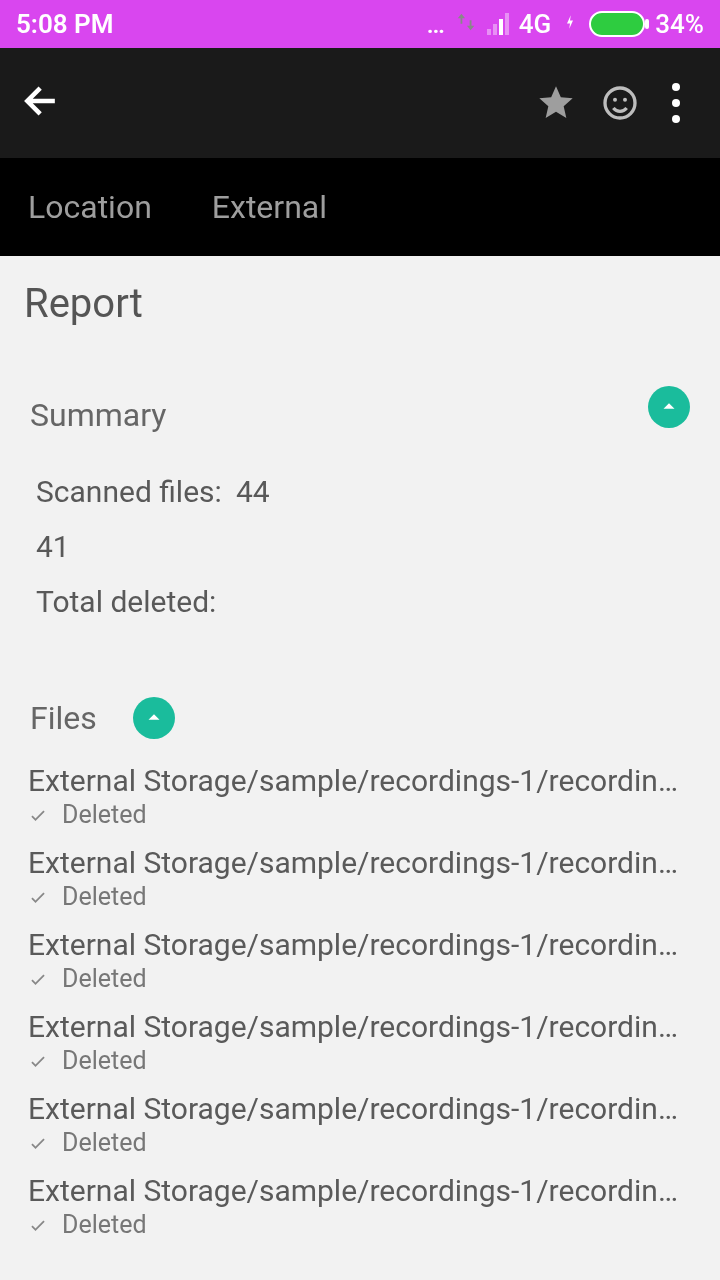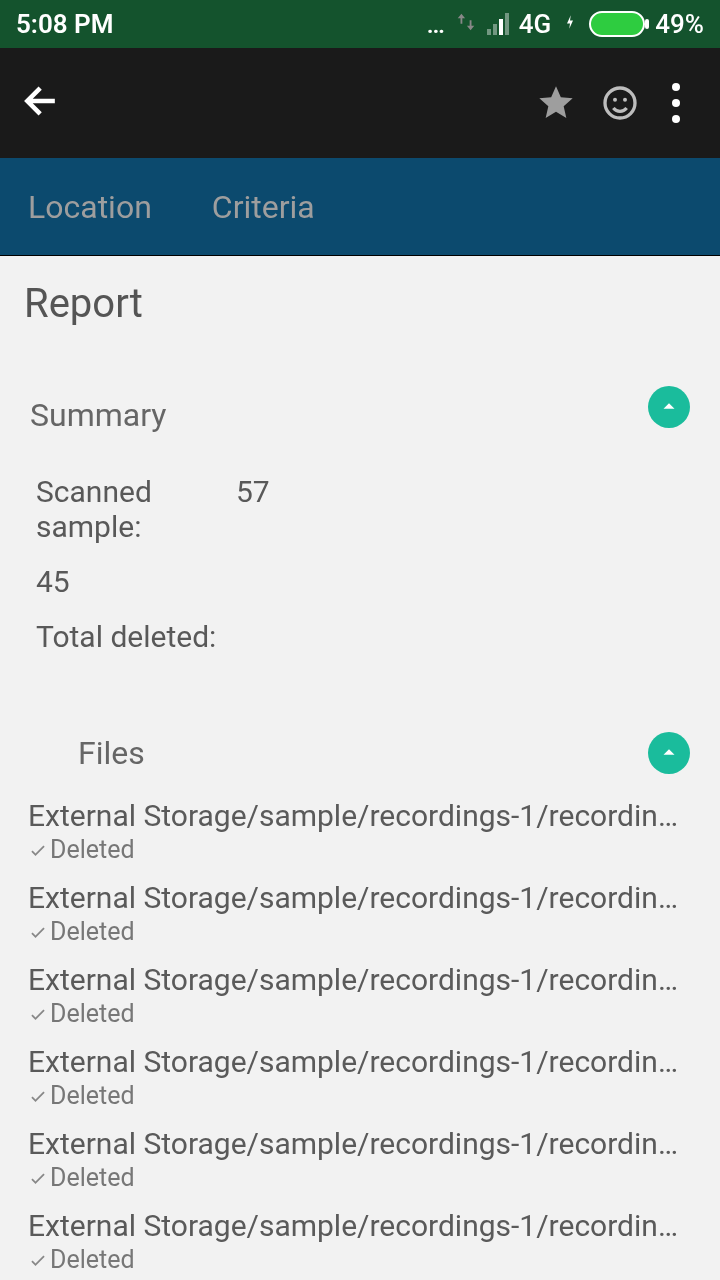--- a/index.html
+++ b/index.html
@@ -7,21 +7,21 @@
     width: 720px;
     height: 1280px;
     font-family: -apple-system, Roboto, "Helvetica Neue", Arial, sans-serif;
     background: #f2f2f2;
     overflow: hidden;
     position: relative;
   }
   
   .status-bar {
     height: 48px;
-    background: #14532d;
+    background: #d946ef;
     color: #fff;
     display: flex;
     align-items: center;
     justify-content: space-between;
     padding: 0 16px;
     font-size: 26px;
     font-weight: 500;
   }
   .status-left { font-weight: 600; }
   .status-right { display: flex; align-items: center; gap: 10px; }
@@ -59,21 +59,21 @@
   .back-btn { color:#fff; flex:0 0 auto; }
   .spacer { flex: 1; }
   .icon-btn { width: 64px; height:64px; display:flex; align-items:center; justify-content:center; color:#a0a0a0; }
   .icon-btn svg { width:40px; height:40px; }
   .dots { display:flex; flex-direction:column; gap:8px; align-items:center; width:48px;}
   .dots span{ width:8px; height:8px; background:#fff; border-radius:50%; }
 
   
   .tabs {
     height: 98px;
-    background: #0c4a6e;
+    background: #000000;
     display: flex;
     align-items: center;
     padding: 0 28px;
     gap: 60px;
     border-bottom: 1px solid #000;
   }
   .tab { color:#9e9e9e; font-size:32px; position:relative; height:100%; display:flex; align-items:center;}
   .tab.active { color:#fff; }
   .tab.active::after{
     content:"";
@@ -97,33 +97,33 @@
     display:flex; align-items:center; justify-content:center;
   }
   .collapse-btn svg{ width:22px; height:22px; }
 
   .summary-table { padding: 6px 12px 30px 12px; }
   .summary-row { display:flex; font-size:30px; color:#595959; padding:10px 0;}
   .summary-row .label { width:200px; }
   .summary-row .value { }
 
   .files-section { margin-top: 34px; }
-  .files-head { display:flex; align-items:center; justify-content:space-between; padding: 4px 6px 18px 6px; margin-left: 48px;}
+  .files-head { display:flex; align-items:center; padding: 4px 6px 18px 6px;}
   .files-head .title { font-size:32px; color:#666; display:flex; align-items:center; gap:16px;}
   .sort-icon{ display:inline-flex; flex-direction:column; gap:2px;}
   .sort-icon span{ width:0;height:0;border-left:10px solid transparent;border-right:10px solid transparent;}
   .sort-icon .up{ border-bottom:10px solid #f2f2f2;}
   .sort-icon .dn{ border-top:10px solid #f2f2f2;}
 
   .file-item { padding: 6px 4px 10px 4px; }
   .file-path {
     font-size:30px; color:#5a5a5a;
     white-space:nowrap; overflow:hidden; text-overflow:ellipsis;
   }
-  .file-status { display:flex; align-items:center; gap:2px; font-size:25px; color:#777; margin-top:2px;}
+  .file-status { display:flex; align-items:center; gap:14px; font-size:25px; color:#777; margin-top:2px;}
   .file-status svg{ width:20px; height:20px; }
 
 </style>
 </head>
 <body>
 
 <div class="status-bar">
   <div class="status-left">5:08 PM</div>
   <div class="status-right">
     <span>…</span>
@@ -138,21 +138,21 @@
         <span class="b3"></span>
         <span class="b4"></span>
     </span>
     <span>4G</span>
     <span>
       <svg viewBox="0 0 24 24" width="18" height="22" fill="#fff">
           <path d="M11 21l1-7H8l5-11-1 7h4l-5 11z"></path>
         </svg>
     </span>
     <span class="battery"></span>
-    <span>49%</span>
+    <span>34%</span>
   </div>
 </div>
 
 <div class="app-bar">
   <div class="back-btn">
     <svg viewBox="0 0 24 24" width="44" height="44" fill="none" stroke="#fff" stroke-width="2.5">
         <path d="M19 12H5M11 5l-7 7 7 7"></path>
       </svg>
   </div>
   <div class="spacer"></div>
@@ -171,43 +171,43 @@
   </div>
   <div class="icon-btn dots">
     <span></span>
       <span></span>
       <span></span>
   </div>
 </div>
 
 <div class="tabs">
   <div class="tab">Location</div>
-  <div class="tab">Criteria</div>
+  <div class="tab">External</div>
 </div>
 
 <div class="content">
 
   <div class="report-title">Report</div>
 
   <div class="section-head">
     <div class="title">Summary</div>
     <div class="collapse-btn">
       <svg viewBox="0 0 24 24" fill="#fff">
           <path d="M12 8l-6 6h12z"></path>
         </svg>
     </div>
   </div>
 
   <div class="summary-table">
     <div class="summary-row">
-      <div class="label">Scanned sample:</div>
-      <div class="value">57</div>
+      <div class="label">Scanned files:</div>
+      <div class="value">44</div>
     </div>
     <div class="summary-row">
-      <div class="value">45</div>
+      <div class="value">41</div>
     </div>
     <div class="summary-row">
       <div class="label">Total deleted:</div>
     </div>
   </div>
 
   <div class="files-section">
     <div class="files-head">
       <div class="title">
         <span>Files</span>

